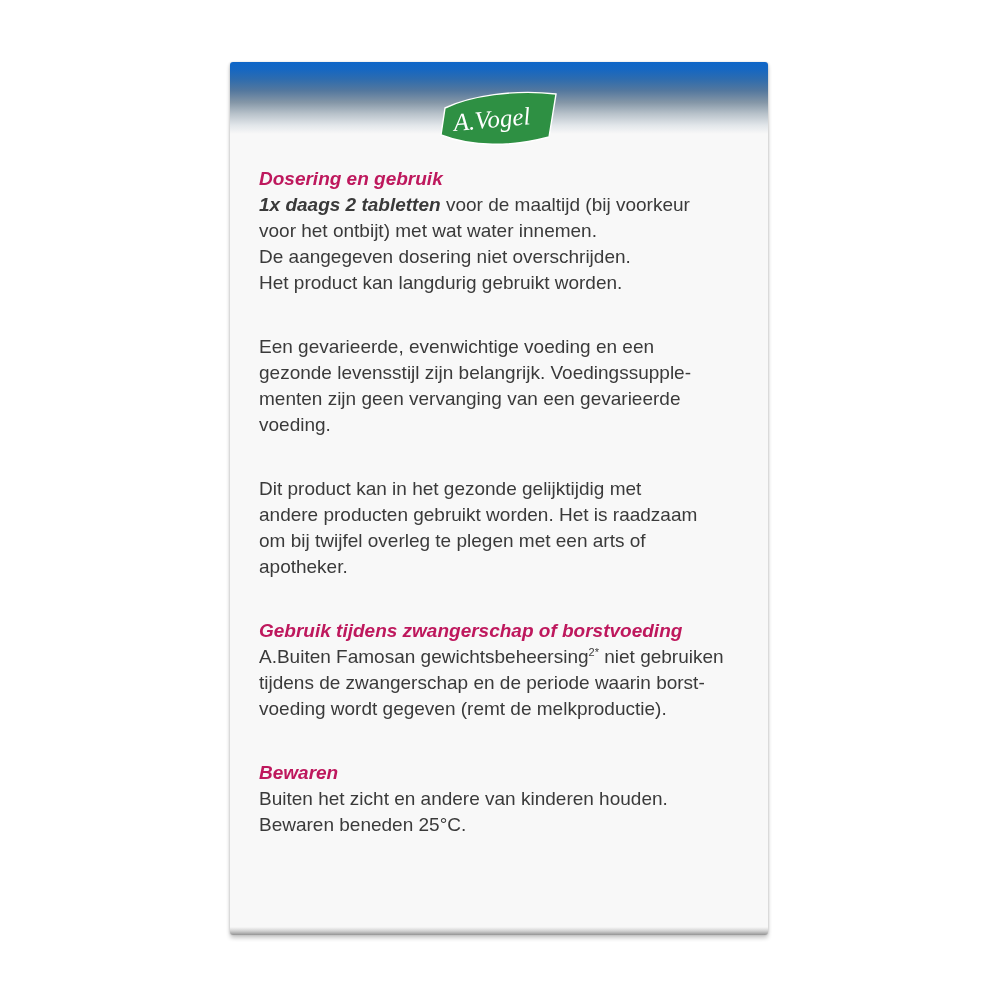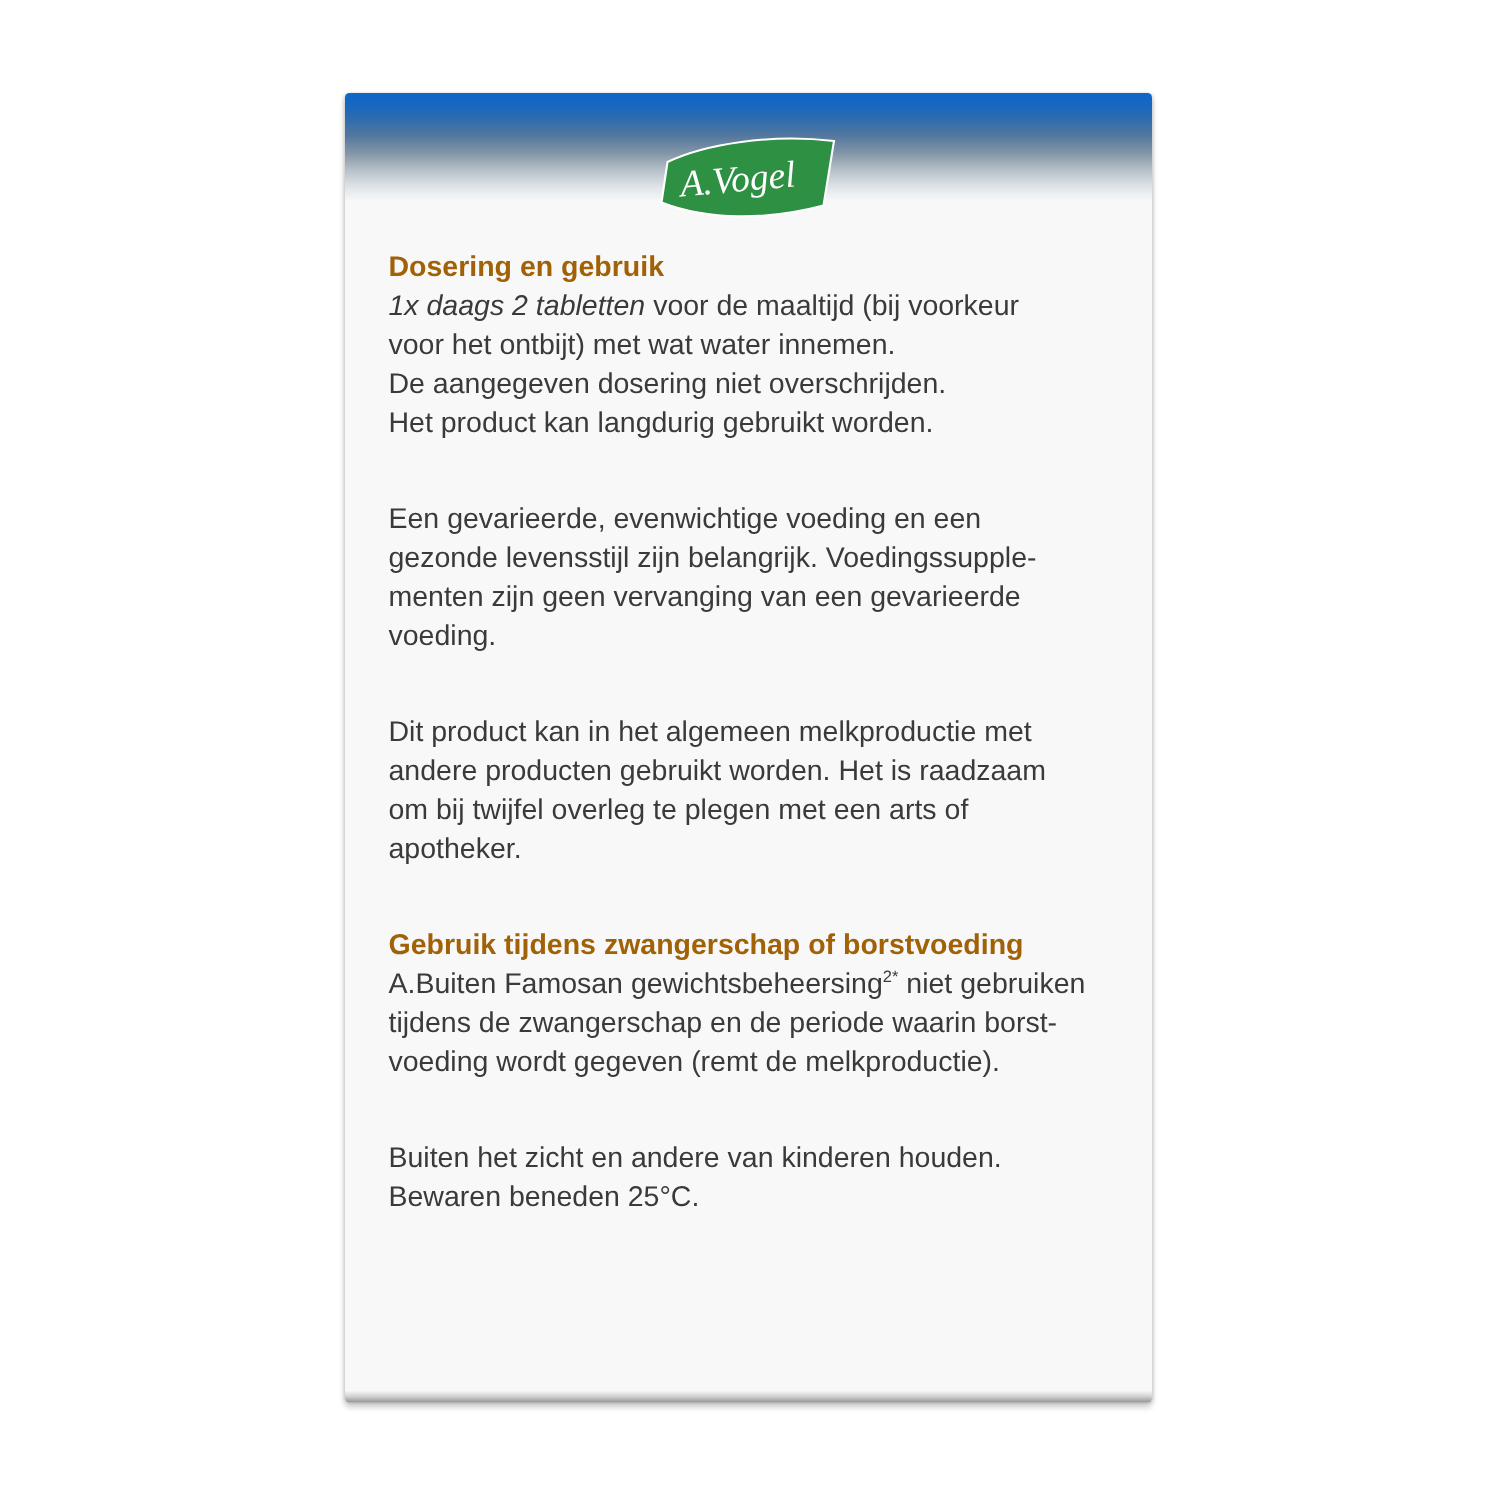--- a/index.html
+++ b/index.html
@@ -58,24 +58,25 @@
     padding: 104px 32px 0 29px;
     font-size: 19px;
     line-height: 26px;
     color: #3a3a3a;
   }
   .sec + .sec { margin-top: 38px; }
   .sec-header {
     font-size: 19px;
     line-height: 26px;
     font-weight: bold;
-    color: #a16207;
+    color: #be185d;
+    font-style: italic;
   }
   .line { white-space: nowrap; }
-  .line em { font-style: italic; }
+  .line em { font-style: italic; font-weight: bold; }
   .line sup {
     font-size: 11px;
     line-height: 0;
     vertical-align: super;
   }
 </style>
 </head>
 <body>
 
 <div class="stage">
@@ -98,31 +99,32 @@
           <div class="line"><span>De aangegeven dosering niet overschrijden.</span></div>
           <div class="line"><span>Het product kan langdurig gebruikt worden.</span></div>
         </section>
         <section class="sec">
           <div class="line"><span>Een gevarieerde, evenwichtige voeding en een</span></div>
           <div class="line"><span>gezonde levensstijl zijn belangrijk. Voedingssupple-</span></div>
           <div class="line"><span>menten zijn geen vervanging van een gevarieerde</span></div>
           <div class="line"><span>voeding.</span></div>
         </section>
         <section class="sec">
-          <div class="line"><span>Dit product kan in het algemeen melkproductie met</span></div>
+          <div class="line"><span>Dit product kan in het gezonde gelijktijdig met</span></div>
           <div class="line"><span>andere producten gebruikt worden. Het is raadzaam</span></div>
           <div class="line"><span>om bij twijfel overleg te plegen met een arts of</span></div>
           <div class="line"><span>apotheker.</span></div>
         </section>
         <section class="sec">
           <h2 class="sec-header">Gebruik tijdens zwangerschap of borstvoeding</h2>
           <div class="line"><span>A.Buiten Famosan gewichtsbeheersing</span><sup>2*</sup><span> niet gebruiken</span></div>
           <div class="line"><span>tijdens de zwangerschap en de periode waarin borst-</span></div>
           <div class="line"><span>voeding wordt gegeven (remt de melkproductie).</span></div>
         </section>
         <section class="sec">
+          <h2 class="sec-header">Bewaren</h2>
           <div class="line"><span>Buiten het zicht en andere van kinderen houden.</span></div>
           <div class="line"><span>Bewaren beneden 25°C.</span></div>
         </section>
       </div>
 
   </div>
 </div>
 
 </body></html>

